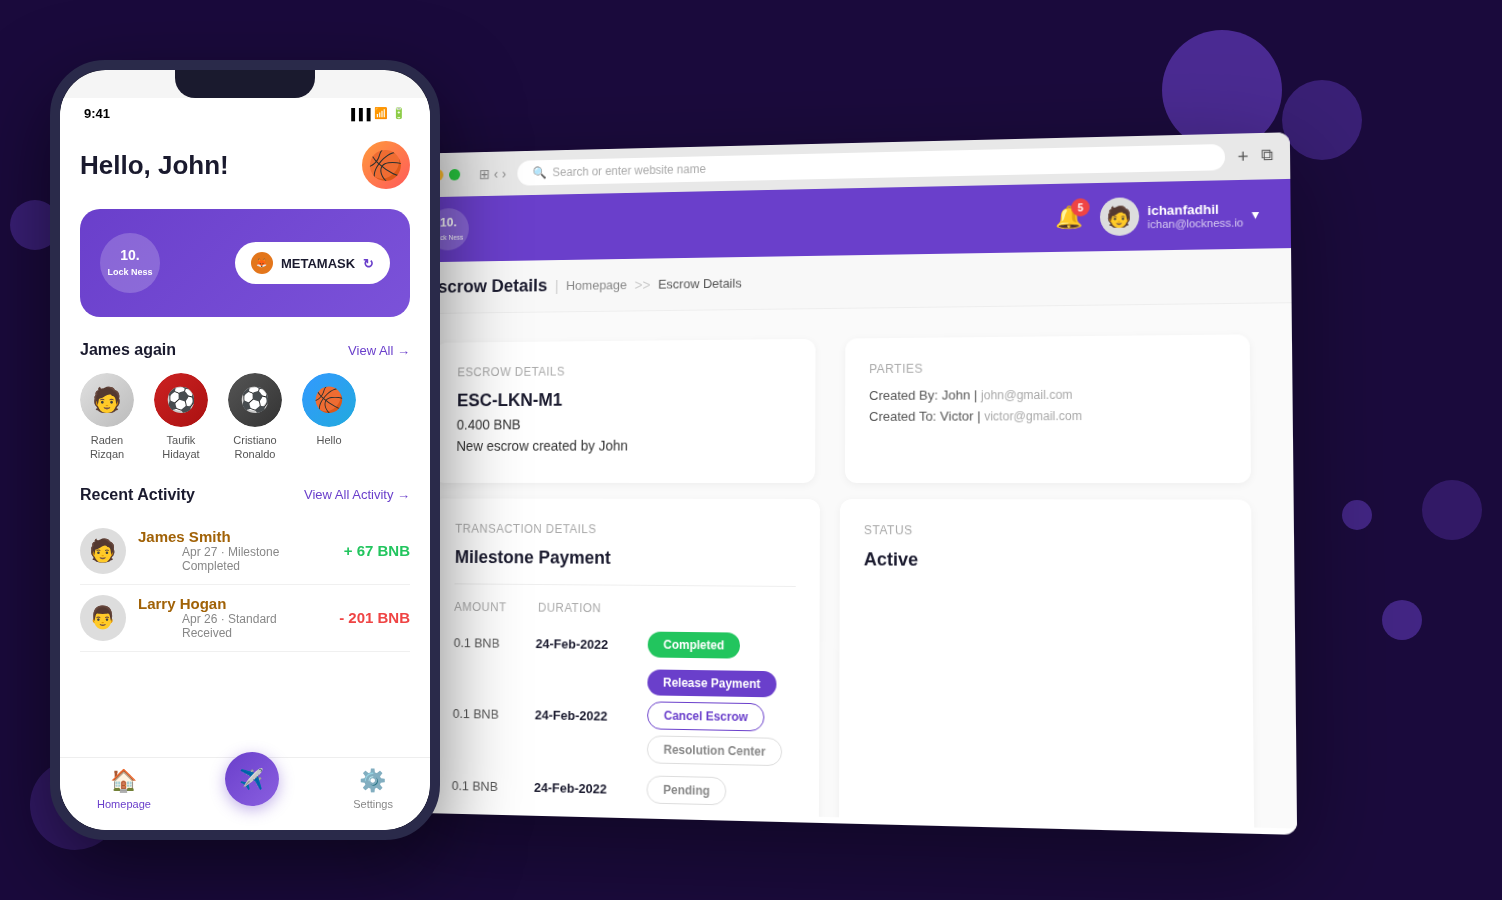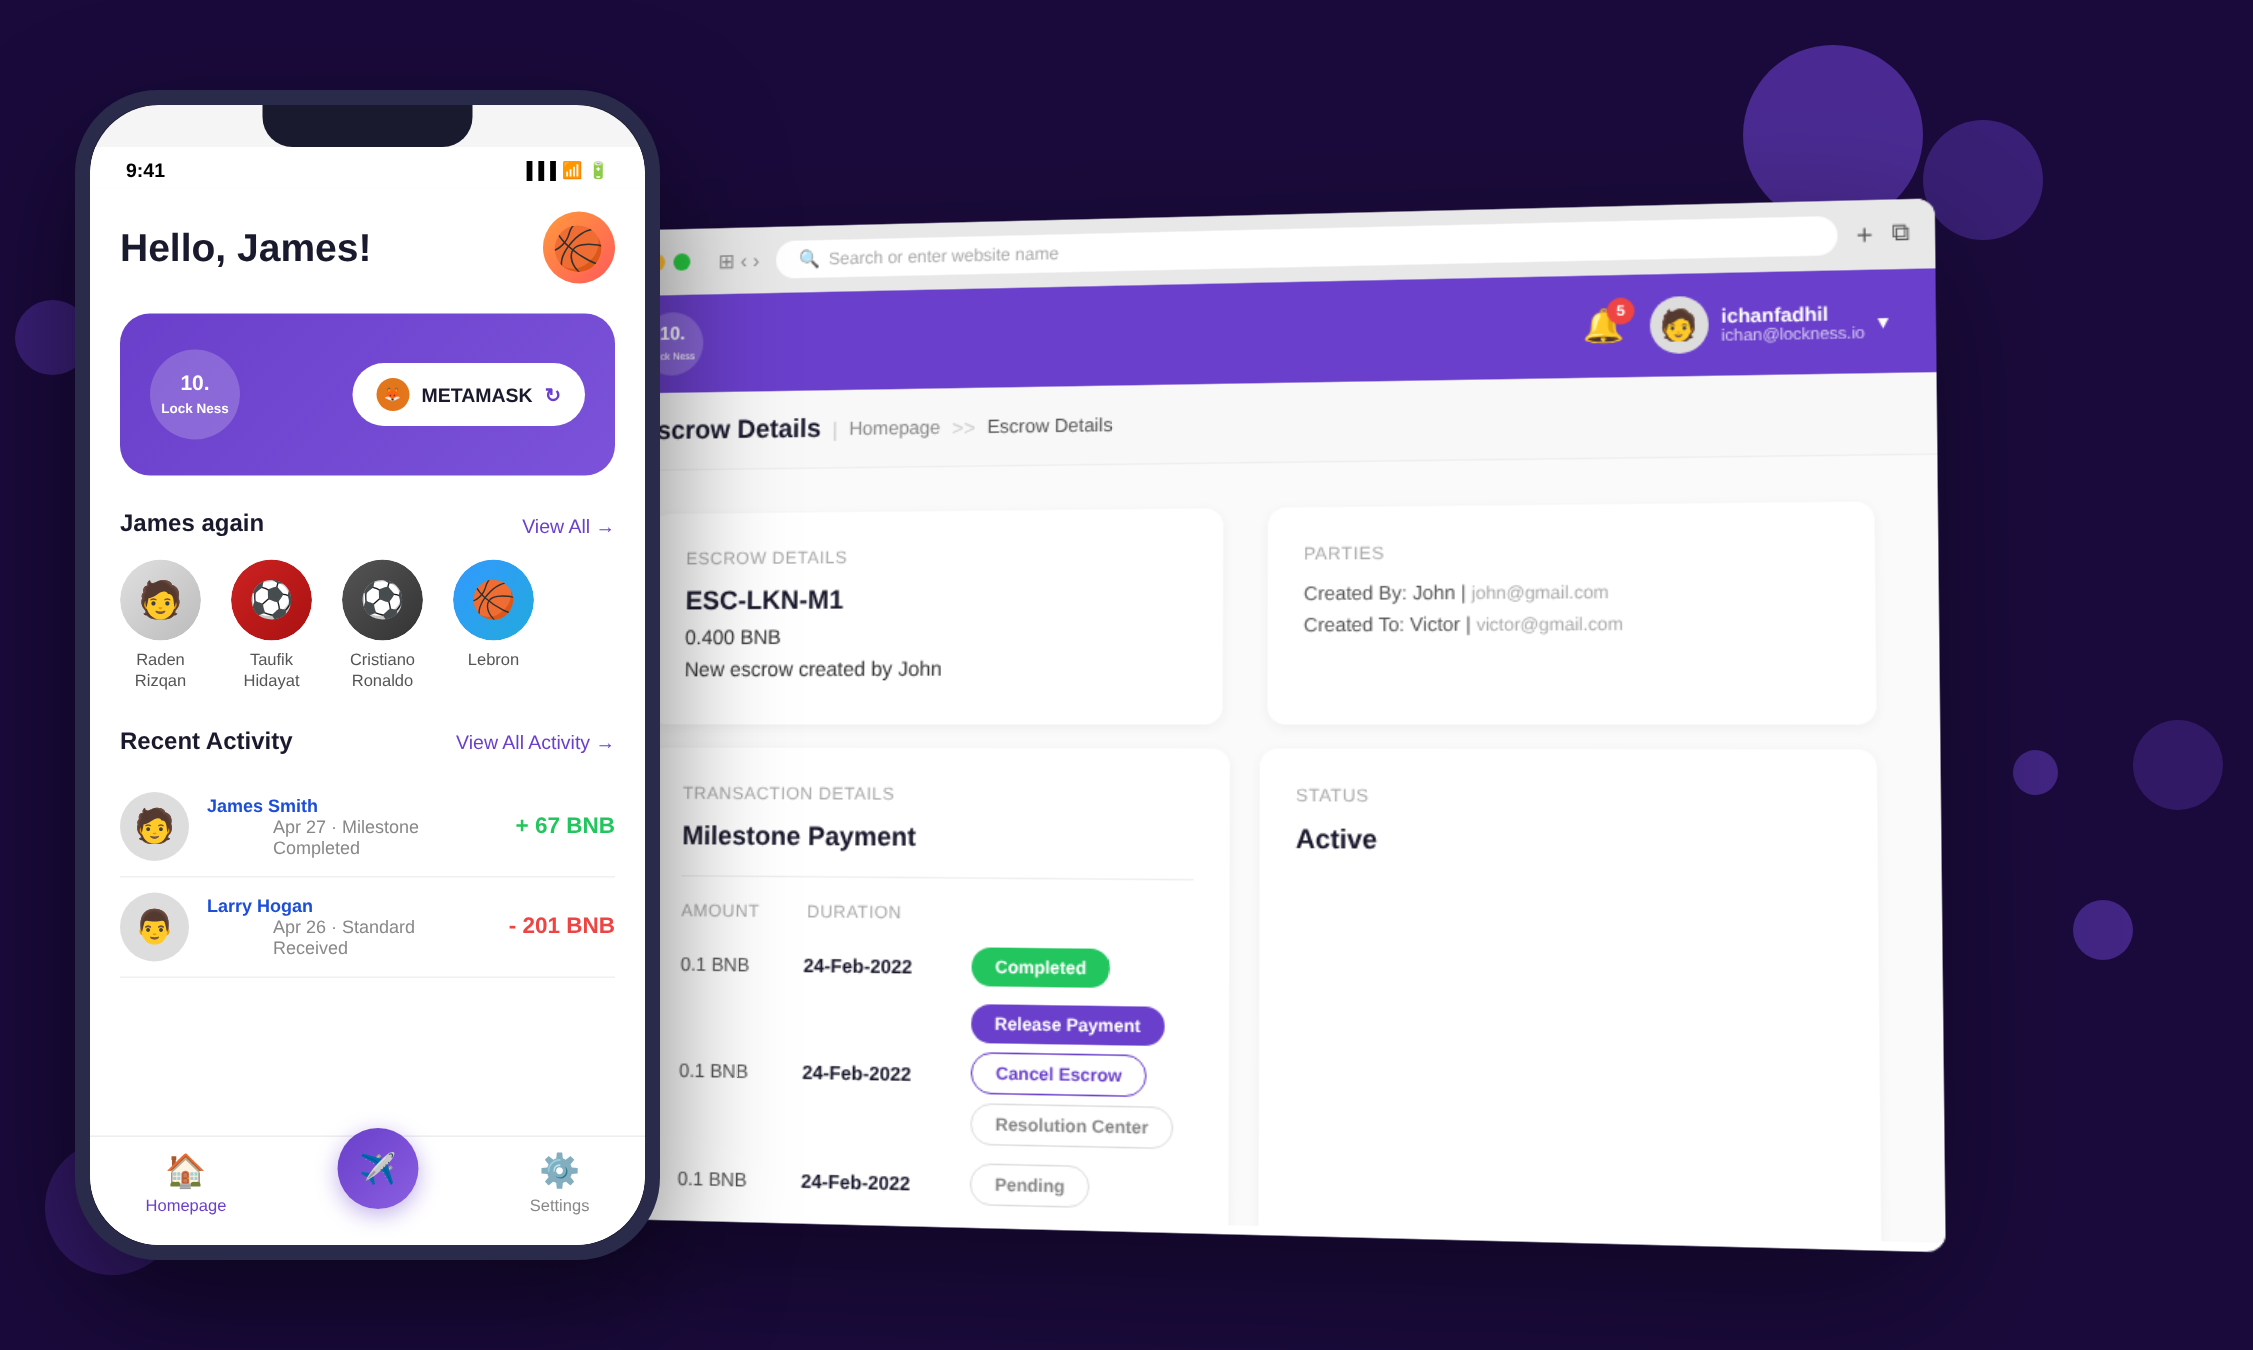--- a/index.html
+++ b/index.html
@@ -219,23 +219,23 @@
       align-items: center;
       justify-content: center;
       font-size: 20px;
     }
 
     .activity-info {
       flex: 1;
     }
 
     .activity-name {
-      font-size: 12px;
+      font-size: 15px;
       font-weight: 700;
-      color: #1d4ed8;
+      color: #a16207;
     }
 
     .activity-date {
       font-size: 12px;
       color: #888;
       margin-left: 44px;
     }
 
     .activity-amount-positive {
       font-size: 15px;
@@ -626,21 +626,21 @@
         <div class="status-icons">
           <span>▐▐▐</span>
           <span>📶</span>
           <span>🔋</span>
         </div>
       </div>
 
       <div class="phone-content">
 
         <div class="phone-header">
-          <div class="phone-greeting">Hello, James!</div>
+          <div class="phone-greeting">Hello, John!</div>
           <div class="avatar-circle">
             <span style="font-size:28px;">🏀</span>
           </div>
         </div>
 
         <div class="wallet-card">
           <div class="lockness-logo-phone">
             <span style="font-size:14px; font-weight:900; color:white; line-height:1.1; text-align:center;">
               10.<br><span style="font-size:9px;">Lock Ness</span>
             </span>
@@ -674,21 +674,21 @@
           <div class="contact-item">
             <div class="contact-avatar">
               <div style="width:54px;height:54px;border-radius:50%;background:linear-gradient(135deg,#555,#333);display:flex;align-items:center;justify-content:center;font-size:24px;">⚽</div>
             </div>
             <span class="contact-name">Cristiano<br>Ronaldo</span>
           </div>
           <div class="contact-item">
             <div class="contact-avatar">
               <div style="width:54px;height:54px;border-radius:50%;background:linear-gradient(135deg,#3399ff,#22aadd);display:flex;align-items:center;justify-content:center;font-size:24px;">🏀</div>
             </div>
-            <span class="contact-name">Lebron</span>
+            <span class="contact-name">Hello</span>
           </div>
         </div>
 
         <div class="section-header">
           <span class="section-title">Recent Activity</span>
           <span class="view-all-link">View All Activity →</span>
         </div>
 
         <div class="activity-item">
           <div class="activity-avatar">

